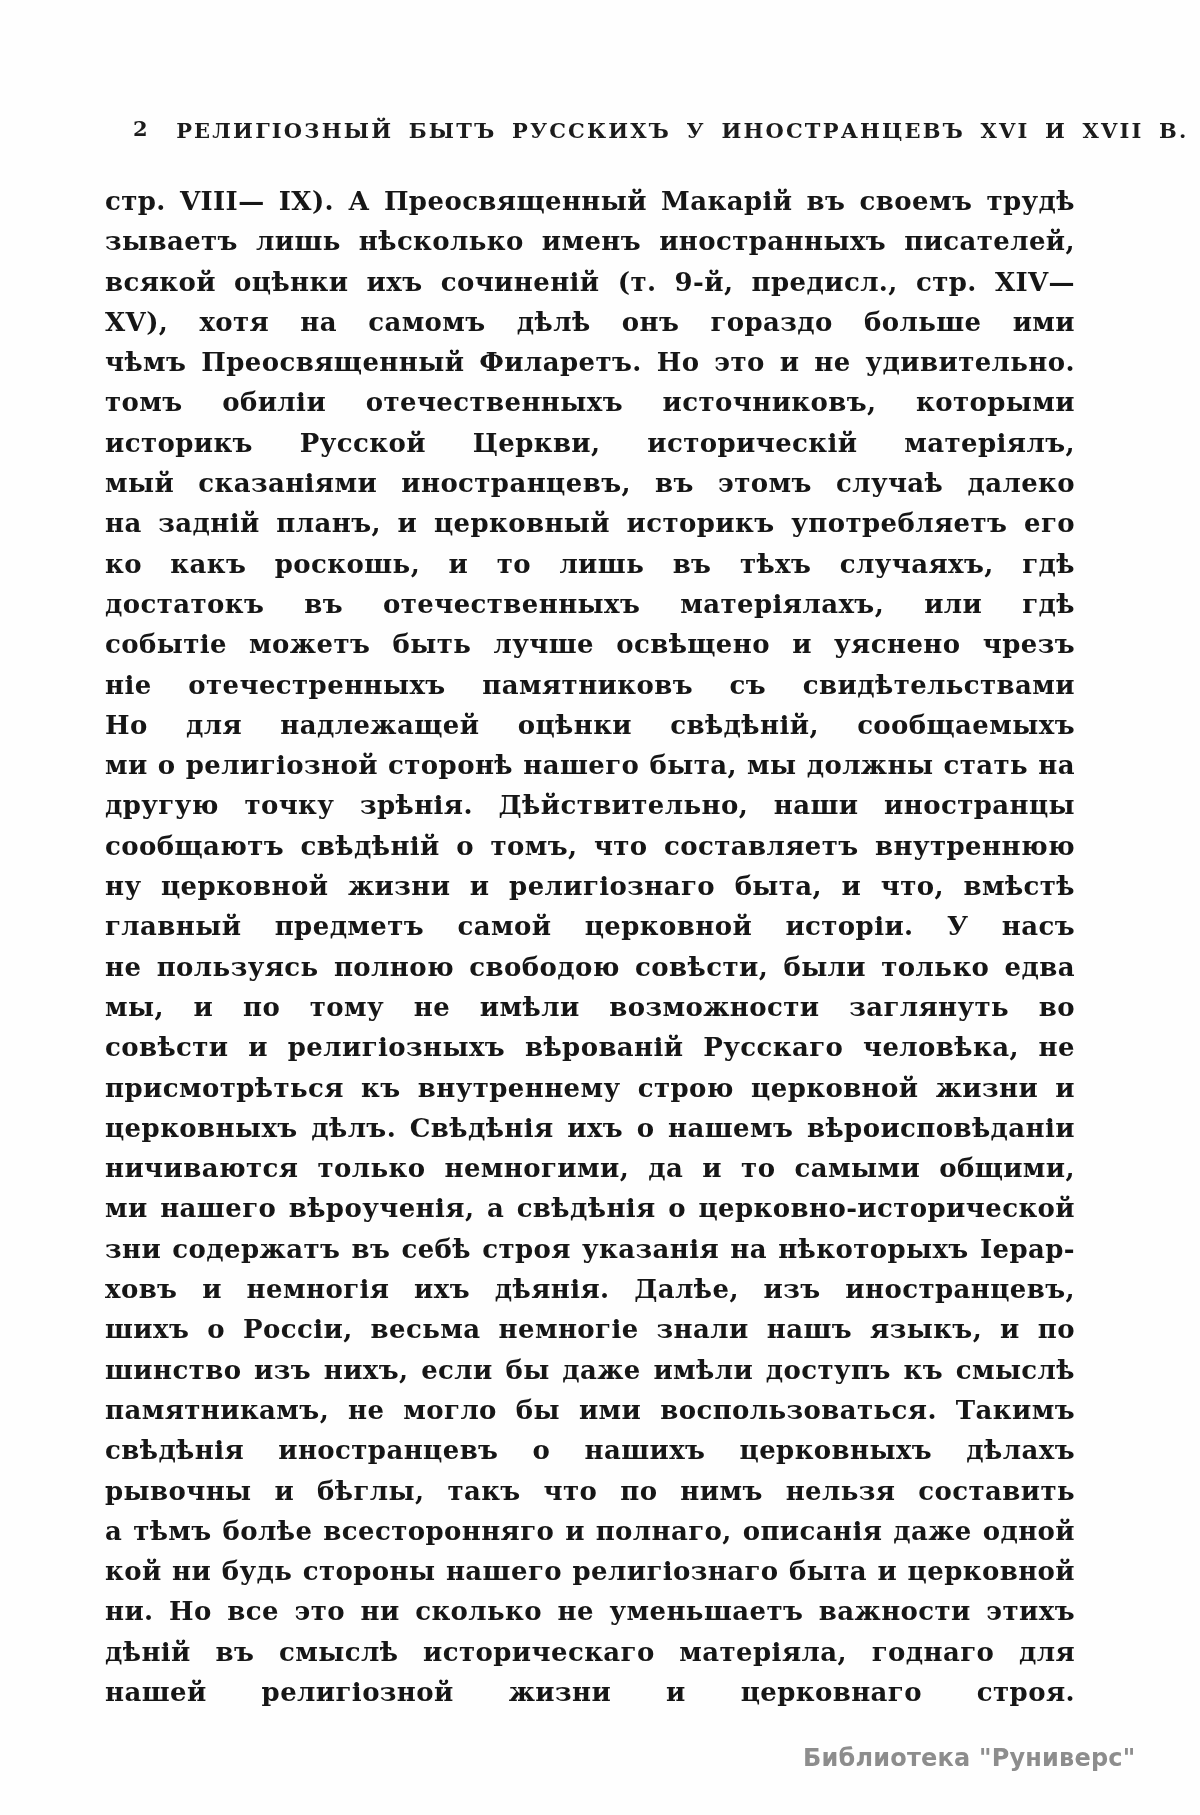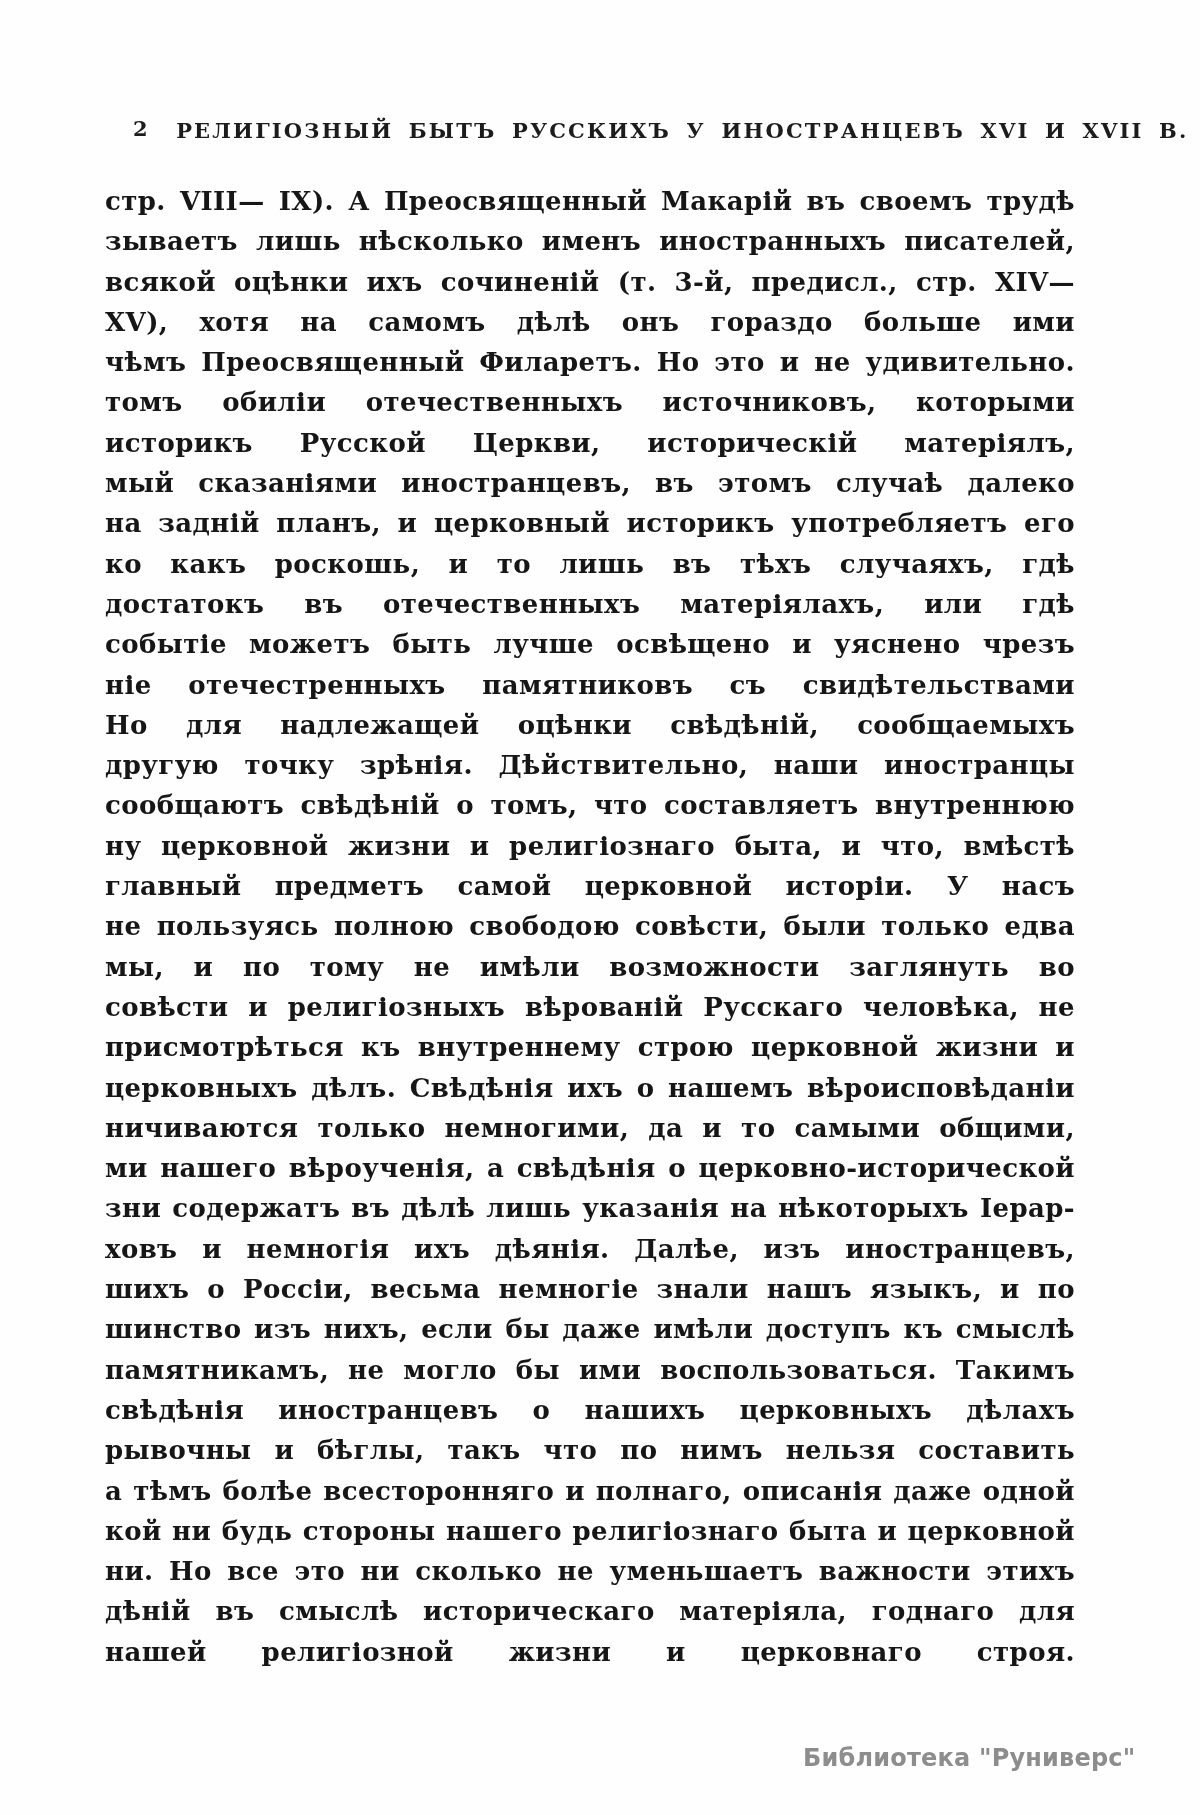--- a/index.html
+++ b/index.html
@@ -68,44 +68,45 @@
 <div class="page">
 
   <div class="running-head">
     <span>2</span>
     <span class="head-title">РЕЛИГІОЗНЫЙ БЫТЪ РУССКИХЪ У ИНОСТРАНЦЕВЪ XVI И XVII В.</span>
   </div>
 
   <div class="body-text" id="body-text">
       <div class="line">стр. VIII— IX). А Преосвященный Макарій въ своемъ трудѣ ука-</div>
       <div class="line">зываетъ лишь нѣсколько именъ иностранныхъ писателей, безъ</div>
-      <div class="line">всякой оцѣнки ихъ сочиненій (т. 3-й, предисл., стр. XIV—</div>
+      <div class="line">всякой оцѣнки ихъ сочиненій (т. 9-й, предисл., стр. XIV—</div>
       <div class="line">XV), хотя на самомъ дѣлѣ онъ гораздо больше ими пользуется,</div>
       <div class="line">чѣмъ Преосвященный Филаретъ. Но это и не удивительно. При</div>
       <div class="line">томъ обиліи отечественныхъ источниковъ, которыми окруженъ</div>
       <div class="line">историкъ Русской Церкви, историческій матеріялъ, представляе-</div>
       <div class="line">мый сказаніями иностранцевъ, въ этомъ случаѣ далеко отступаетъ</div>
       <div class="line">на задній планъ, и церковный историкъ употребляетъ его толь-</div>
       <div class="line">ко какъ роскошь, и то лишь въ тѣхъ случаяхъ, гдѣ ощущается не-</div>
       <div class="line">достатокъ въ отечественныхъ матеріялахъ, или гдѣ историческое</div>
       <div class="line">событіе можетъ быть лучше освѣщено и уяснено чрезъ сопоставле-</div>
       <div class="line">ніе отечестренныхъ памятниковъ съ свидѣтельствами иностранцевъ.</div>
       <div class="line">Но для надлежащей оцѣнки свѣдѣній, сообщаемыхъ иностранца-</div>
+      <div class="line">ми о религіозной сторонѣ нашего быта, мы должны стать на</div>
       <div class="line">другую точку зрѣнія. Дѣйствительно, наши иностранцы мало</div>
       <div class="line">сообщаютъ свѣдѣній о томъ, что составляетъ внутреннюю сторо-</div>
       <div class="line">ну церковной жизни и религіознаго быта, и что, вмѣстѣ тѣмъ, и</div>
       <div class="line">главный предметъ самой церковной исторіи. У насъ иностранцы,</div>
       <div class="line">не пользуясь полною свободою совѣсти, были только едва терпи-</div>
       <div class="line">мы, и по тому не имѣли возможности заглянуть во внутренній міръ</div>
       <div class="line">совѣсти и религіозныхъ вѣрованій Русскаго человѣка, не могли</div>
       <div class="line">присмотрѣться къ внутреннему строю церковной жизни и теченію</div>
       <div class="line">церковныхъ дѣлъ. Свѣдѣнія ихъ о нашемъ вѣроисповѣданіи огра-</div>
       <div class="line">ничиваются только немногими, да и то самыми общими, члена-</div>
       <div class="line">ми нашего вѣроученія, а свѣдѣнія о церковно-исторической жи-</div>
-      <div class="line">зни содержатъ въ дѣлѣ лишь указанія на нѣкоторыхъ Іерар-</div>
+      <div class="line">зни содержатъ въ себѣ строя указанія на нѣкоторыхъ Іерар-</div>
       <div class="line">ховъ и немногія ихъ дѣянія. Далѣе, изъ иностранцевъ, писав-</div>
       <div class="line">шихъ о Россіи, весьма немногіе знали нашъ языкъ, и по тому боль-</div>
       <div class="line">шинство изъ нихъ, если бы даже имѣли доступъ къ смыслѣ</div>
       <div class="line">памятникамъ, не могло бы ими воспользоваться. Такимъ образомъ,</div>
       <div class="line">свѣдѣнія иностранцевъ о нашихъ церковныхъ дѣлахъ вообще от-</div>
       <div class="line">рывочны и бѣглы, такъ что по нимъ нельзя составить цѣльнаго,</div>
       <div class="line">а тѣмъ болѣе всесторонняго и полнаго, описанія даже одной ка-</div>
       <div class="line">кой ни будь стороны нашего религіознаго быта и церковной жиз-</div>
       <div class="line">ни. Но все это ни сколько не уменьшаетъ важности этихъ свѣ-</div>
       <div class="line">дѣній въ смыслѣ историческаго матеріяла, годнаго для очерка</div>

